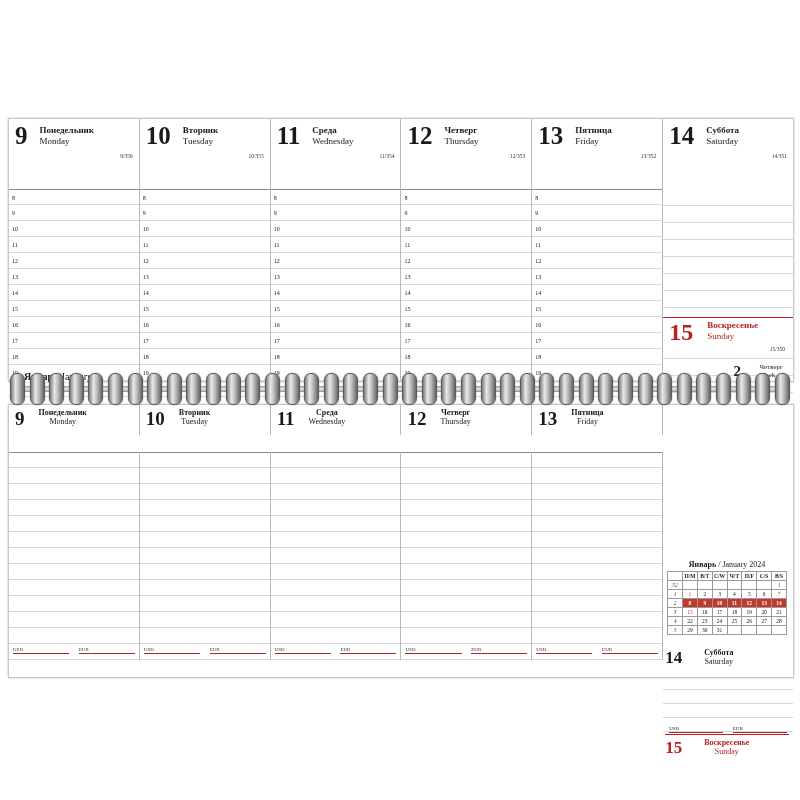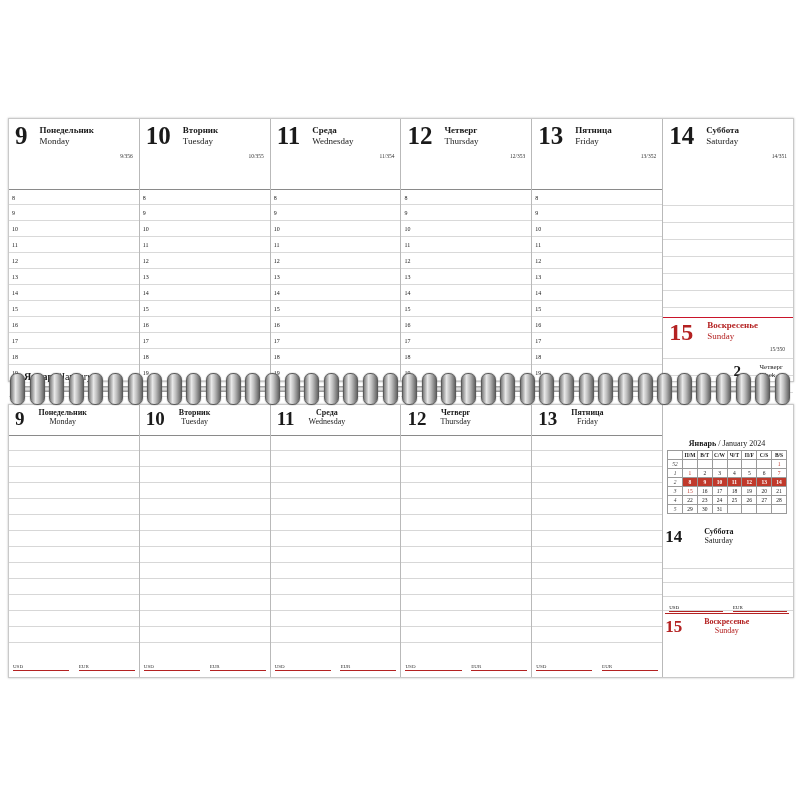--- a/index.html
+++ b/index.html
@@ -48,21 +48,21 @@
 
   
   .bot-head{position:absolute;left:0;top:0;right:0;height:30px;display:flex;}
   .bcol{flex:1;border-right:1px solid #b9b9b9;position:relative;padding:3px 6px 0 6px;box-sizing:border-box;}
   .bcol:last-child{border-right:none;}
   .bnum{font-size:19px;font-weight:bold;line-height:21px;display:inline-block;vertical-align:top;}
   .bnames{display:inline-block;vertical-align:top;margin-left:10px;text-align:center;}
   .bru{font-size:8px;font-weight:bold;line-height:9px;}
   .ben{font-size:8px;line-height:9px;}
 
-  .bot-body{position:absolute;left:0;right:0;top:30px;bottom:0;display:flex;}
+  .bot-body{position:absolute;left:0;right:0;top:30px;bottom:0;display:flex;align-items:center;}
   .blcol{flex:1;border-right:1px solid #b9b9b9;position:relative;box-sizing:border-box;}
   .blcol:last-child{border-right:none;}
   .bline{height:16px;border-bottom:1px solid #d7d7d7;box-sizing:border-box;}
   .bline.top{border-top:1px solid #8a8a8a;}
   .cur-row{position:absolute;left:4px;right:4px;bottom:6px;display:flex;justify-content:space-between;font-size:5px;color:#333;}
   .cur{width:46%;border-bottom:1px solid #b42222;padding-bottom:1px;}
 
   
   .mini{position:absolute;left:4px;top:4px;right:6px;}
   .mini-title{font-size:8px;text-align:center;margin-bottom:2px;}

